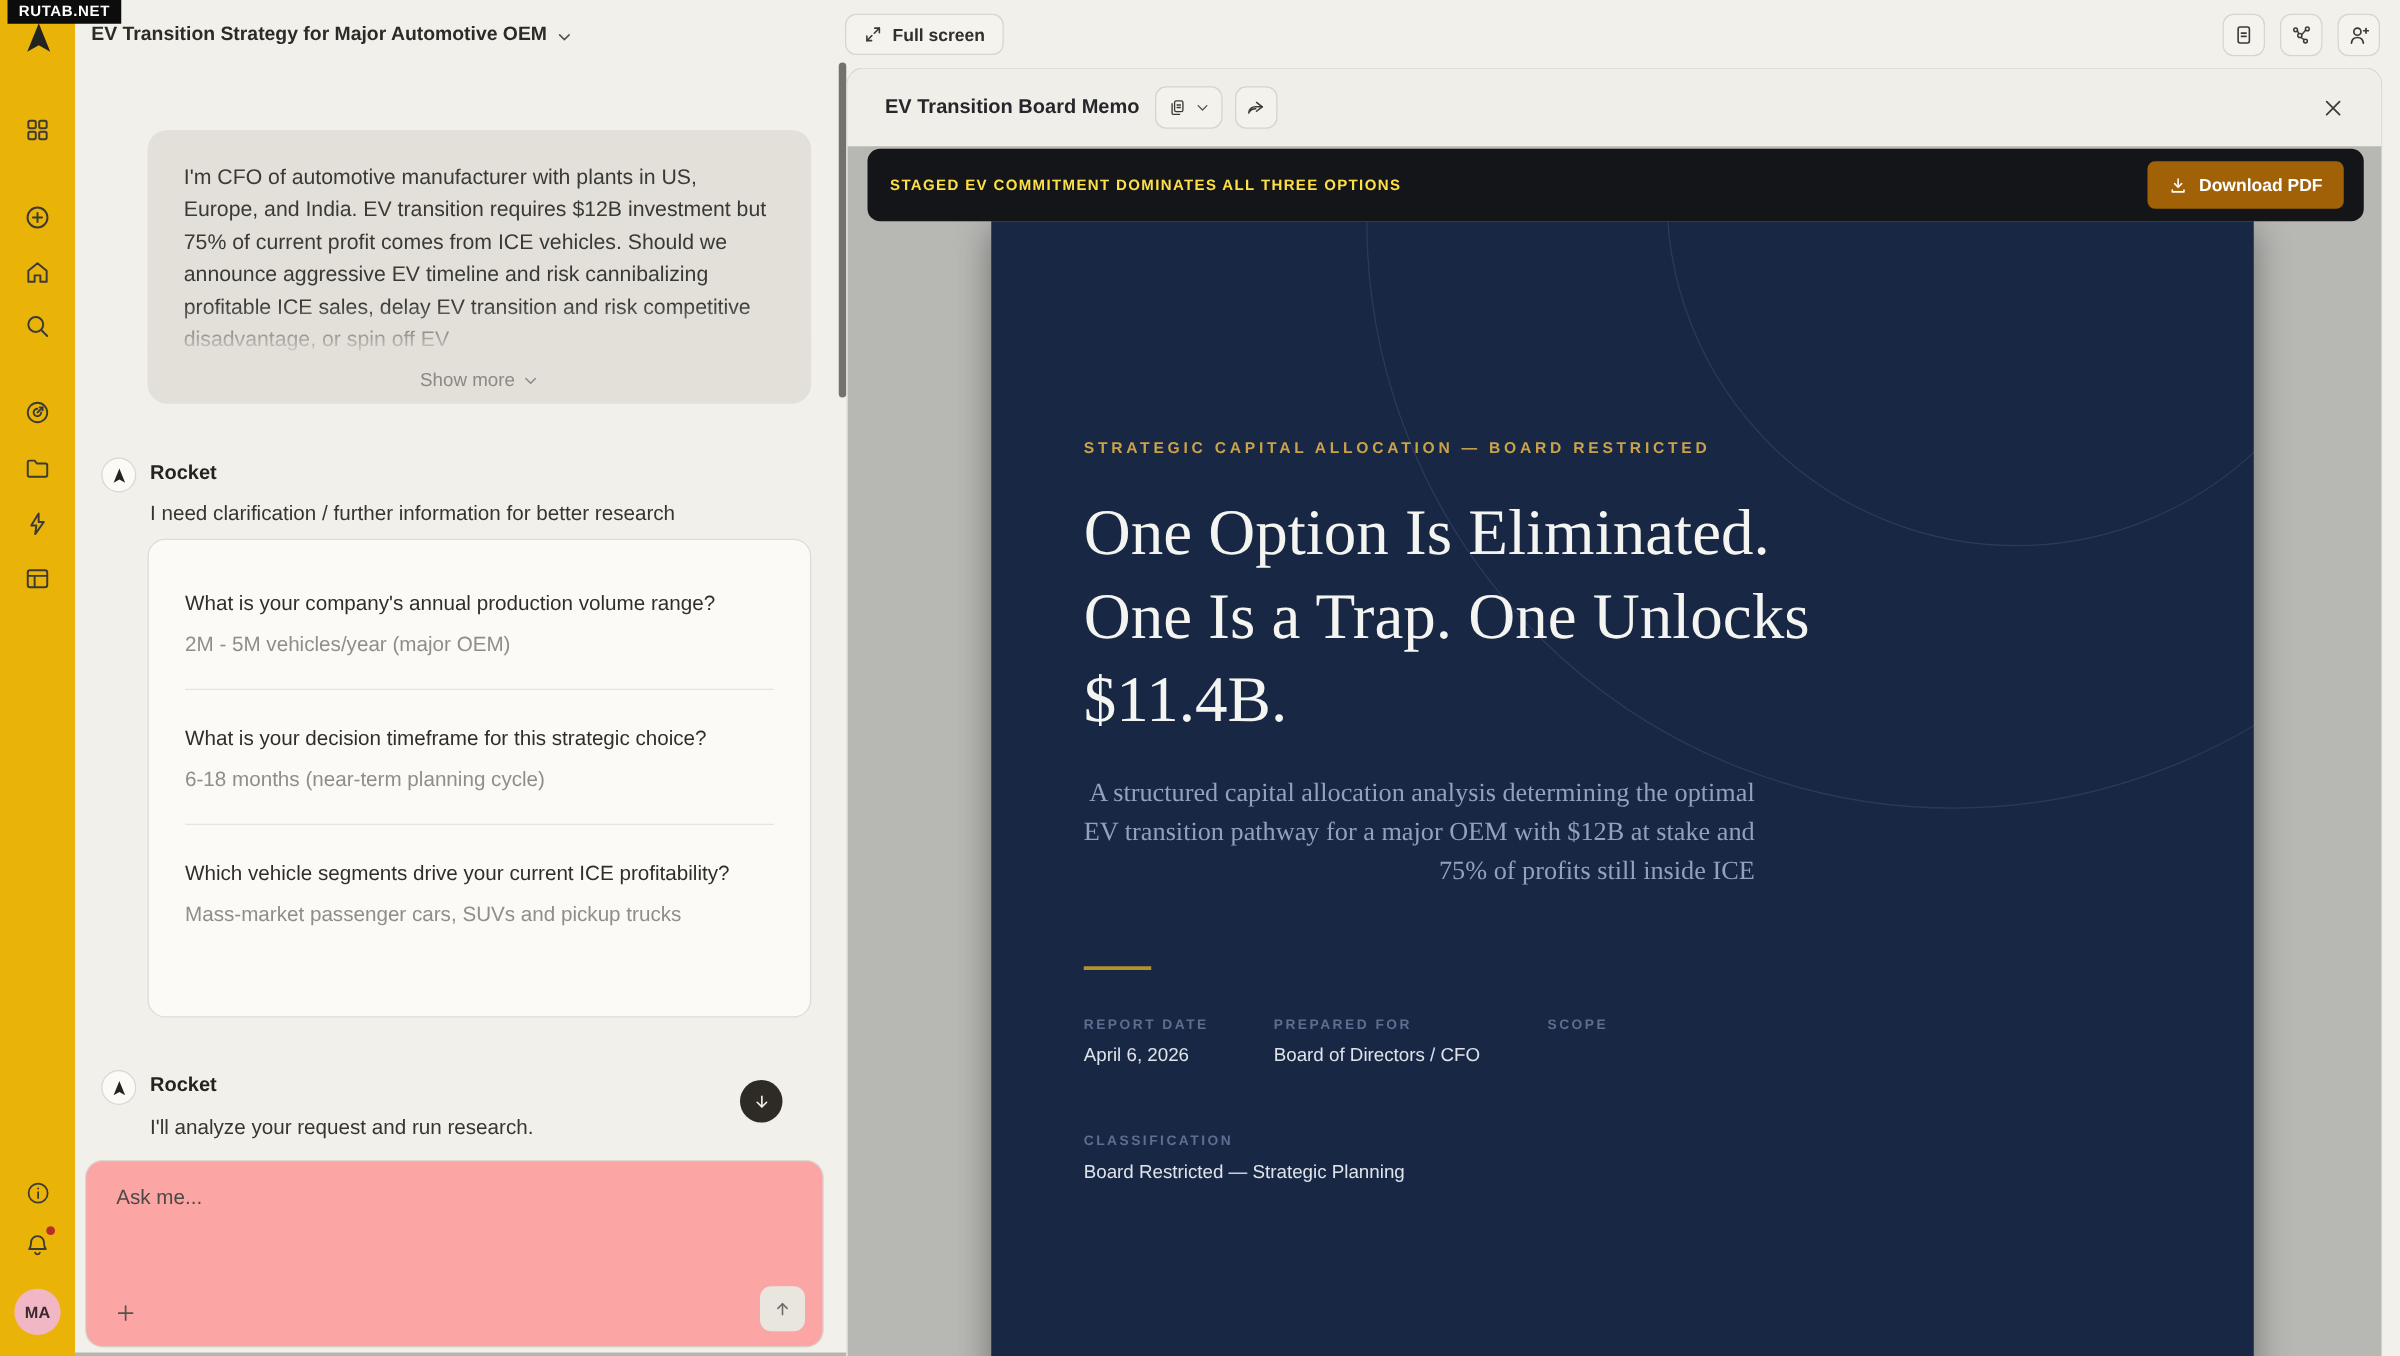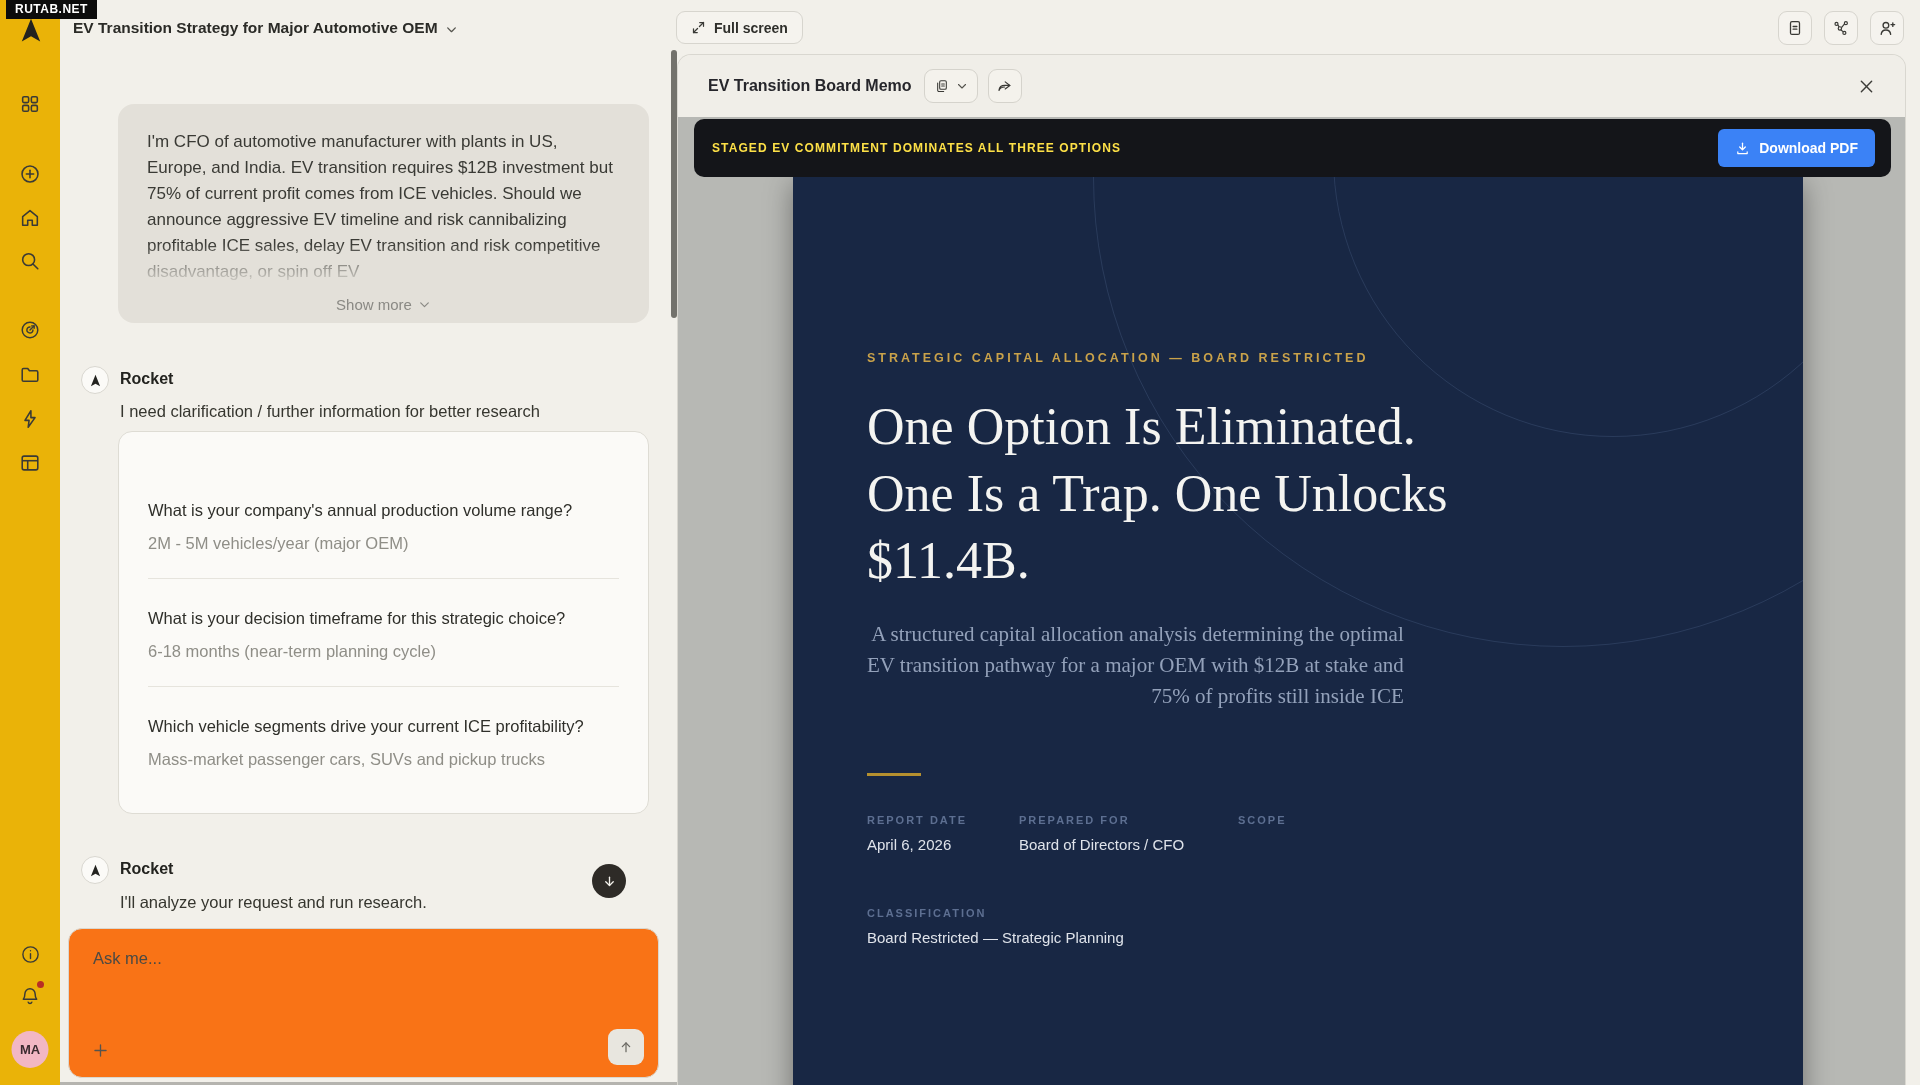--- a/index.html
+++ b/index.html
@@ -28,44 +28,44 @@
 
   .user-bubble { position:absolute; left:58px; top:54px; width:531px; height:219px; background:#e3e0d9; border-radius:16px; padding:25px 29px; overflow:hidden; }
   .user-bubble .msg { font-size:17px; line-height:26px; color:#3a3a35; }
   .bubble-fade { position:absolute; left:0; bottom:38px; width:100%; height:42px; background:linear-gradient(to bottom, rgba(227,224,217,0), rgba(227,224,217,.96)); pointer-events:none; }
   .show-more { position:absolute; left:0; bottom:10px; width:100%; text-align:center; font-size:15px; color:#8a8984; display:flex; align-items:center; justify-content:center; gap:6px; cursor:pointer; }
 
   .avatar-circle { position:absolute; width:28px; height:28px; border-radius:50%; background:#fbfaf7; border:1px solid #d9d7d0; display:flex; align-items:center; justify-content:center; }
   .a-name { position:absolute; left:60px; font-size:16px; font-weight:700; color:#23231f; }
   .a-text { position:absolute; left:60px; font-size:16.5px; color:#36362f; }
 
-  .q-card { position:absolute; left:58px; top:381px; width:531px; height:383px; background:#fbfaf7; border:1px solid #dedcd4; border-radius:14px; padding:63px 29px 0; }
+  .q-card { position:absolute; left:58px; top:381px; width:531px; height:383px; background:#fbfaf7; border:1px solid #dedcd4; border-radius:14px; padding:36px 29px 0; }
   .q-item .q { font-size:16.5px; line-height:30px; color:#2f2f2a; }
   .q-item .a { font-size:16.5px; line-height:26px; color:#8f8e87; margin-top:5px; }
   .q-div { height:1px; background:#e6e4dd; margin:22px 0 24px; }
 
   .scroll-down-btn { position:absolute; left:532px; top:814px; width:34px; height:34px; border-radius:50%; background:#2e2b27; display:flex; align-items:center; justify-content:center; cursor:pointer; }
 
-  .composer { position:absolute; left:8px; top:878px; width:591px; height:150px; background:#f97316; border:1px solid #d9d7d0; border-radius:14px; }
+  .composer { position:absolute; left:8px; top:878px; width:591px; height:150px; background:#fca5a5; border:1px solid #d9d7d0; border-radius:14px; }
   .composer textarea { position:absolute; left:24px; top:20px; width:520px; height:80px; border:none; outline:none; resize:none; background:transparent; font-family:"Liberation Sans", sans-serif; font-size:16.5px; color:#3a3a35; }
   .composer textarea::placeholder { color:#4b4a44; opacity:1; }
   .composer-plus { position:absolute; left:18px; bottom:14px; width:26px; height:26px; display:flex; align-items:center; justify-content:center; cursor:pointer; }
   .send-btn { position:absolute; right:14px; bottom:12px; width:36px; height:36px; border-radius:9px; background:#e8e6df; display:flex; align-items:center; justify-content:center; cursor:pointer; }
 
   
   .panel { position:absolute; left:677px; top:54px; width:1229px; height:1031px; background:#f0eee8; border:1px solid #d9d7d0; border-bottom:none; border-radius:14px 14px 0 0; overflow:hidden; z-index:15; }
   .panel-header { position:relative; height:62px; display:flex; align-items:center; padding:0 22px 0 30px; background:#f0eee8; }
   .panel-title { font-size:16px; font-weight:700; color:#26262b; margin-right:12px; }
   .pill-btn { height:34px; border:1px solid #d5d3cc; border-radius:9px; background:#f4f2ec; display:flex; align-items:center; justify-content:center; gap:6px; padding:0 9px; cursor:pointer; margin-right:10px; }
   .close-btn { margin-left:auto; width:34px; height:34px; display:flex; align-items:center; justify-content:center; cursor:pointer; }
 
   .preview { position:absolute; left:0; top:62px; width:1229px; height:969px; background:#b7b8b4; overflow:hidden; }
   .banner { position:absolute; left:16px; right:16px; top:2px; height:58px; background:#141519; border-radius:10px; display:flex; align-items:center; padding:0 16px 0 18px; z-index:5; }
   .banner-text { font-size:12px; letter-spacing:1.1px; font-weight:600; color:#fde047; }
-  .download-btn { margin-left:auto; height:38px; padding:0 17px; background:#3b82f6; border:none; border-radius:6px; color:#fff; font-family:"Liberation Sans", sans-serif; font-size:14px; font-weight:700; display:flex; align-items:center; gap:9px; cursor:pointer; }
+  .download-btn { margin-left:auto; height:38px; padding:0 17px; background:#a16207; border:none; border-radius:6px; color:#fff; font-family:"Liberation Sans", sans-serif; font-size:14px; font-weight:700; display:flex; align-items:center; gap:9px; cursor:pointer; }
 
   .doc-page { position:absolute; left:115px; top:60px; width:1010px; height:1060px; background:#182744; box-shadow:0 6px 26px rgba(0,0,0,.38); overflow:hidden; }
   .arc { position:absolute; border:1px solid rgba(130,160,210,.17); border-radius:50%; }
   .arc-1 { width:560px; height:560px; right:-90px; top:-300px; }
   .arc-2 { width:940px; height:940px; right:-230px; top:-470px; }
 
   .doc-eyebrow { position:absolute; left:74px; top:174px; font-size:12.5px; font-weight:700; letter-spacing:3px; color:#c9a24a; }
   .doc-headline { position:absolute; left:74px; top:216px; font-family:"Liberation Serif", serif; font-size:52px; line-height:67px; font-weight:400; color:#f4f4f1; }
   .doc-subtitle { position:absolute; left:74px; top:442px; font-family:"Liberation Serif", serif; font-size:21px; line-height:31px; color:#93a1ba;text-align:right; }
   .doc-rule { position:absolute; left:74px; top:596px; width:54px; height:3px; background:#b5902f; }

